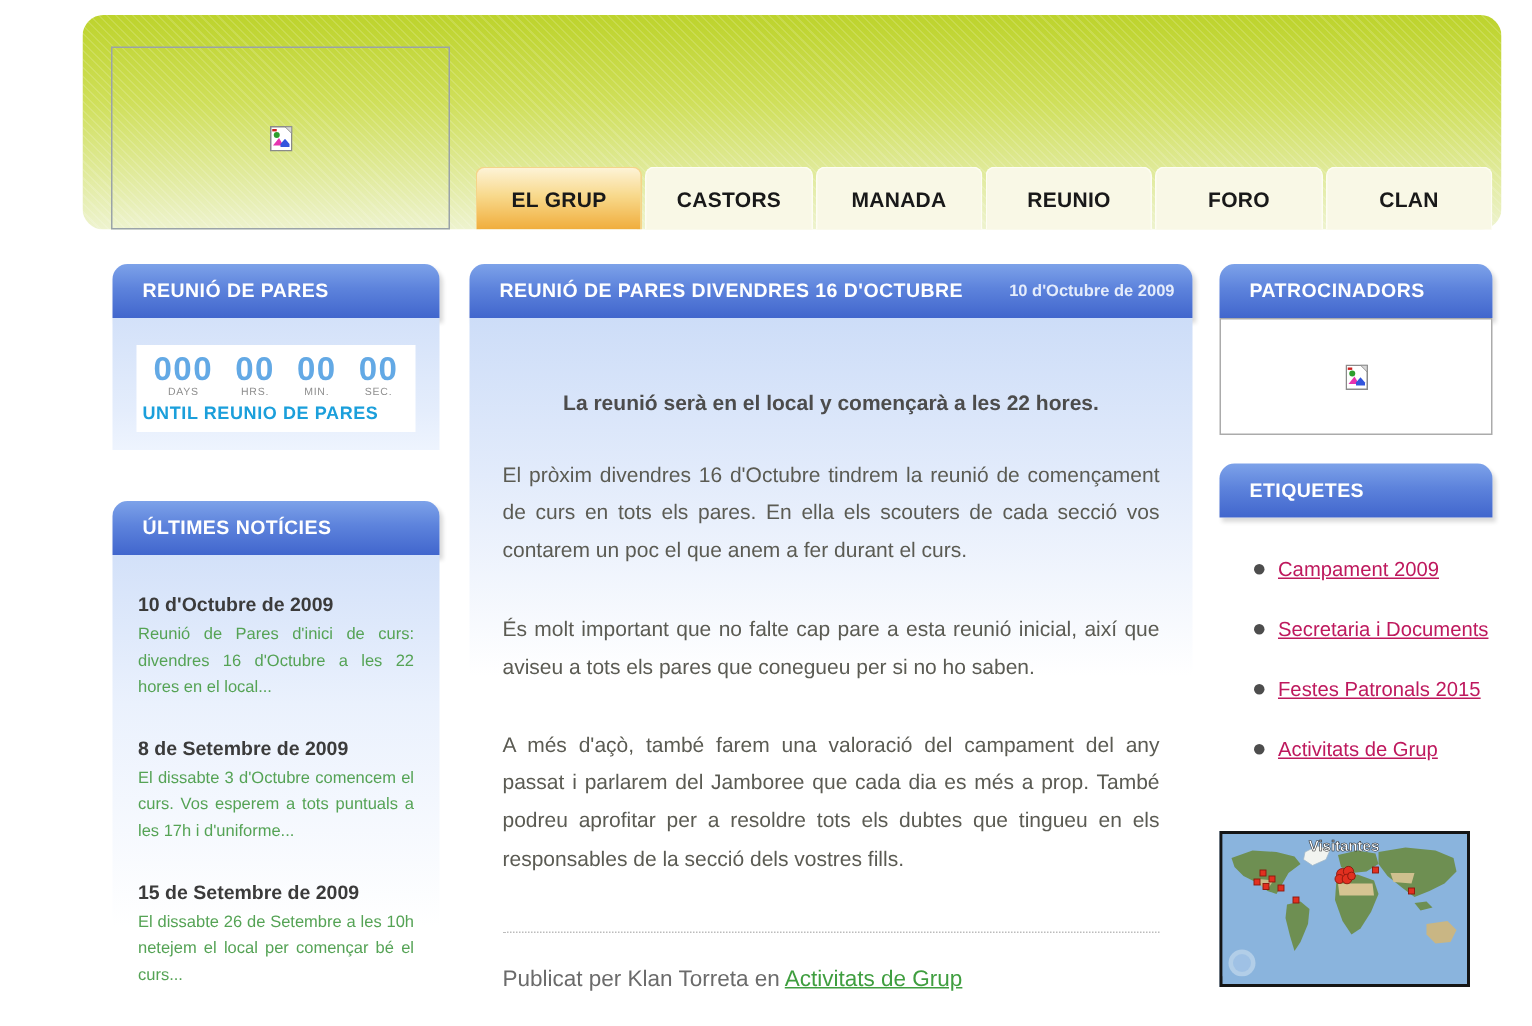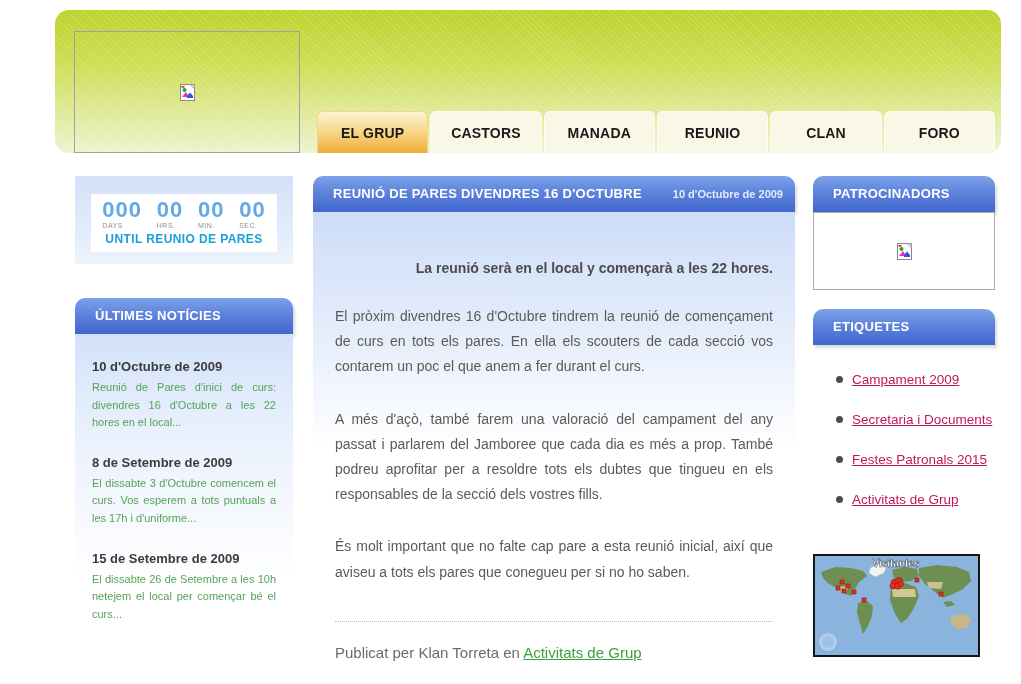--- a/index.html
+++ b/index.html
@@ -50,41 +50,41 @@
   }
   .whead .wdate { font-size:11px; font-weight:bold; color:#e4ecfb; letter-spacing:0; }
 
   
   .cd-body {
     height:88px;
     background:linear-gradient(180deg,#d3e1f9 0%, #e4edfc 70%, #eef4fe 100%);
   }
   .cd-box { width:186px; margin:0 auto; position:relative; top:18px; background:#fff; padding:5px 4px 6px; }
   .cd-row { display:flex; justify-content:space-around; }
-  .cd-group { }
+  .cd-group { text-align:center; }
   .cd-num { font-size:22px; font-weight:bold; color:#63a9e5; letter-spacing:1px; line-height:1; }
   .cd-lab { font-size:7px; color:#8f8f8f; letter-spacing:.5px; margin-top:1px; }
-  .cd-until { text-align:center; font-size:12px; font-weight:bold; color:#1b9fdb; letter-spacing:.4px; margin-top:3px; }
+  .cd-until { font-size:12px; font-weight:bold; color:#1b9fdb; letter-spacing:.4px; margin-top:3px; }
 
   
   .news-gap { height:34px; }
   .news-body {
     background:linear-gradient(180deg,#d3e1f9 0%, #eaf1fd 30%, #ffffff 75%);
     padding:25px 17px 18px;
   }
   .news-item { margin-bottom:23px; }
   .news-date { font-size:13px; font-weight:bold; color:#3b3b3b; margin-bottom:5px; }
   .news-text { font-size:11px; color:#55a355; text-align:justify; line-height:1.6; }
 
   
   .art-body {
     background:linear-gradient(180deg,#cdddf8 0%, #e2ebfb 22%, #ffffff 50%);
     padding:30px 22px 0;
   }
-  .art-intro { text-align:right; font-weight:bold; font-size:14px; color:#4c4c4c; margin:18px 0 28px; }
+  .art-intro { text-align:center; font-weight:bold; font-size:14px; color:#4c4c4c; margin:18px 0 28px; }
   .art-p { font-size:14px; color:#5b5b53; text-align:justify; line-height:1.8; margin-bottom:27px; }
   .art-footer {
     border-top:1px dotted #bcbcbc; margin-top:36px; padding:22px 0 28px;
     font-size:15px; color:#6b6b6b;
   }
   .green-link { color:#3f9e3f; text-decoration:underline; cursor:pointer; }
 
   
   .sponsor-box {
     height:78px; background:#fff; border:1px solid #ababab;
@@ -114,27 +114,30 @@
         <path d="M2 13 L6 8 L9 13 Z" fill="#e633b0"></path>
         <path d="M7 12 L10 8.5 L13 12 L13 14 L7 14 Z" fill="#3355dd"></path>
         <rect x="1.5" y="2" width="3" height="1.6" fill="#cc2222"></rect>
       </svg>
     </div>
     <div class="tabs">
       <div class="tab active">EL GRUP</div>
       <div class="tab">CASTORS</div>
       <div class="tab">MANADA</div>
       <div class="tab">REUNIO</div>
+      <div class="tab">FORO</div>
       <div class="tab">CLAN</div>
-      <div class="tab">FORO</div>
     </div>
   </div>
 
   <div class="col-left">
 
+    <div class="whead">
+      <span>REUNIÓ DE PARES</span>
+    </div>
     <div class="cd-body">
       <div class="cd-box">
         <div class="cd-row">
           <div class="cd-group">
             <div class="cd-num">000</div>
             <div class="cd-lab">DAYS</div>
           </div>
           <div class="cd-group">
             <div class="cd-num">00</div>
             <div class="cd-lab">HRS.</div>
@@ -175,22 +178,22 @@
 
   <div class="col-main">
 
     <div class="whead">
       <span>REUNIÓ DE PARES DIVENDRES 16 D'OCTUBRE</span>
       <span class="wdate">10 d'Octubre de 2009</span>
     </div>
     <div class="art-body">
       <p class="art-intro">La reunió serà en el local y començarà a les 22 hores.</p>
       <p class="art-p">El pròxim divendres 16 d'Octubre tindrem la reunió de començament de curs en tots els pares. En ella els scouters de cada secció vos contarem un poc el que anem a fer durant el curs.</p>
+      <p class="art-p">És molt important que no falte cap pare a esta reunió inicial, així que aviseu a tots els pares que conegueu per si no ho saben.</p>
       <p class="art-p">A més d'açò, també farem una valoració del campament del any passat i parlarem del Jamboree que cada dia es més a prop. També podreu aprofitar per a resoldre tots els dubtes que tingueu en els responsables de la secció dels vostres fills.</p>
-      <p class="art-p">És molt important que no falte cap pare a esta reunió inicial, així que aviseu a tots els pares que conegueu per si no ho saben.</p>
       <div class="art-footer">
         <span>Publicat per Klan Torreta en </span><a class="green-link">Activitats de Grup</a>
       </div>
     </div>
 
   </div>
 
   <div class="col-right">
 
     <div class="whead">

